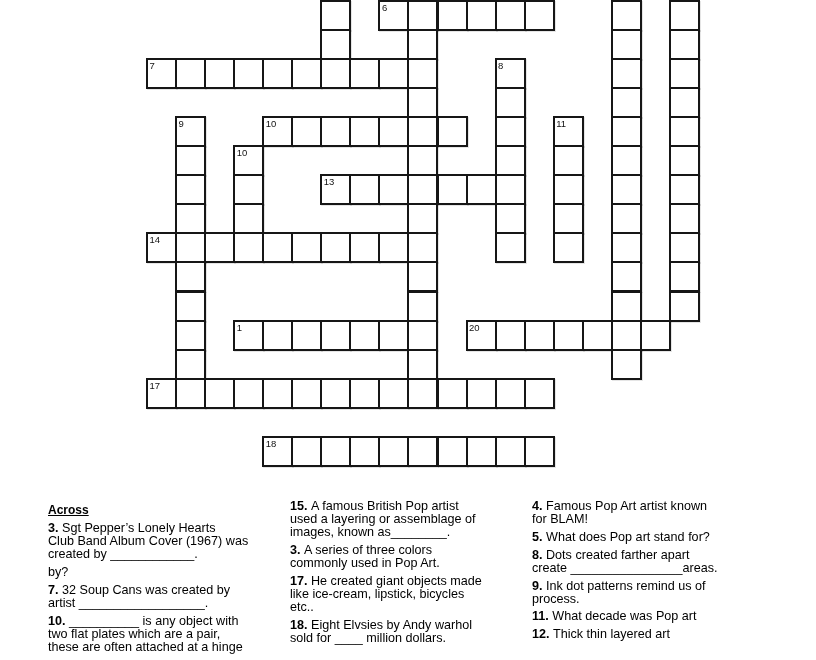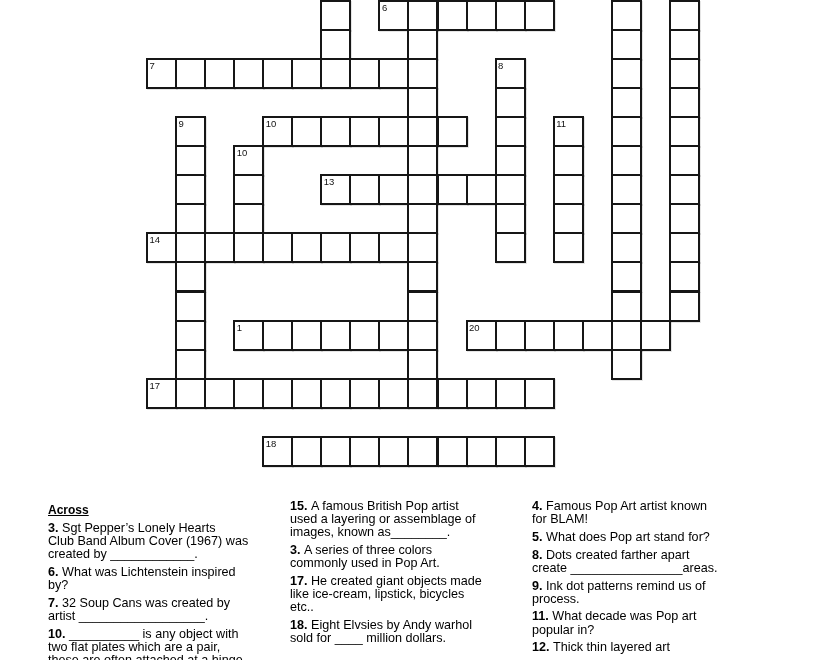--- a/index.html
+++ b/index.html
@@ -199,21 +199,20 @@
   </div>
 
 <div id="clue-col-1" class="clue-col">
   <div class="across-header">Across</div>
 <div class="clue">
       <div class="clue-line"><span class="clue-num">3. </span>Sgt Pepper’s Lonely Hearts</div>
       <div class="clue-line">Club Band Album Cover (1967) was</div>
       <div class="clue-line">created by ____________.</div>
     </div>
     <div class="clue">
-      <div class="clue-line"><span class="clue-num">6. </span>What was Lichtenstein inspired</div>
       <div class="clue-line">by?</div>
     </div>
     <div class="clue">
       <div class="clue-line"><span class="clue-num">7. </span>32 Soup Cans was created by</div>
       <div class="clue-line">artist __________________.</div>
     </div>
     <div class="clue">
       <div class="clue-line"><span class="clue-num">10. </span>__________ is any object with</div>
       <div class="clue-line">two flat plates which are a pair,</div>
       <div class="clue-line">these are often attached at a hinge</div>
@@ -250,18 +249,17 @@
     <div class="clue">
       <div class="clue-line"><span class="clue-num">8. </span>Dots created farther apart</div>
       <div class="clue-line">create ________________areas.</div>
     </div>
     <div class="clue">
       <div class="clue-line"><span class="clue-num">9. </span>Ink dot patterns remind us of</div>
       <div class="clue-line">process.</div>
     </div>
     <div class="clue">
       <div class="clue-line"><span class="clue-num">11. </span>What decade was Pop art</div>
-      <div class="clue-line">popular in?</div>
     </div>
     <div class="clue">
       <div class="clue-line"><span class="clue-num">12. </span>Thick thin layered art</div>
     </div>
   </div>
 
 </body></html>

